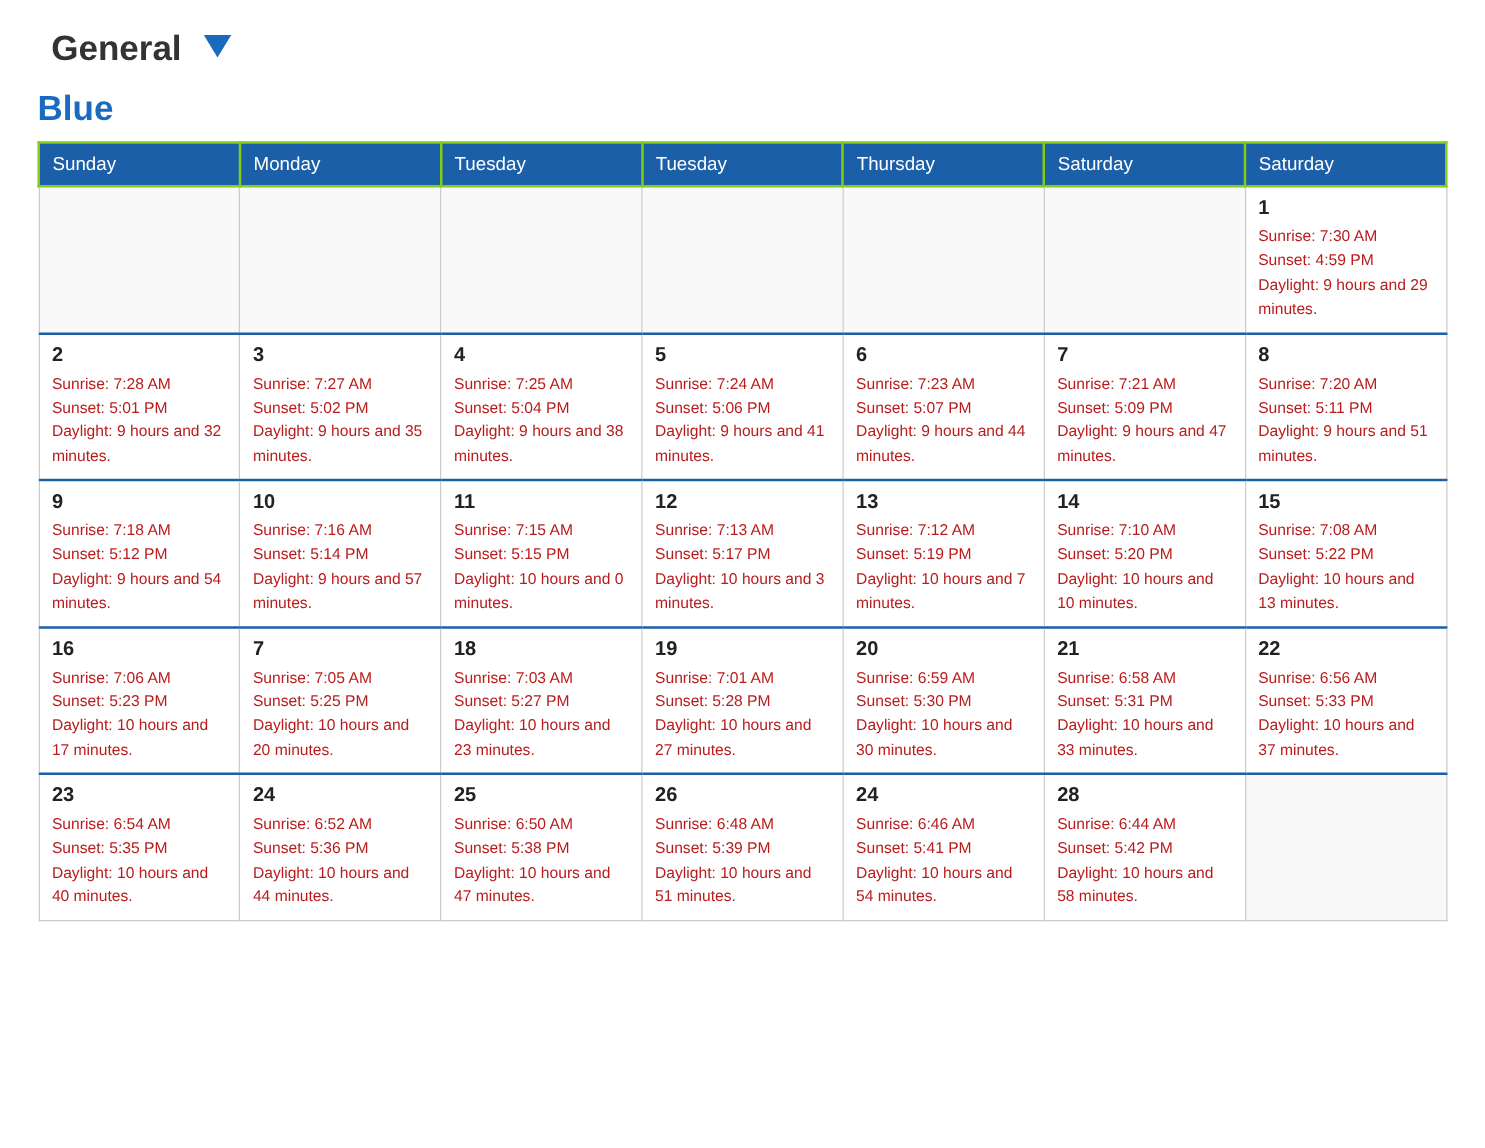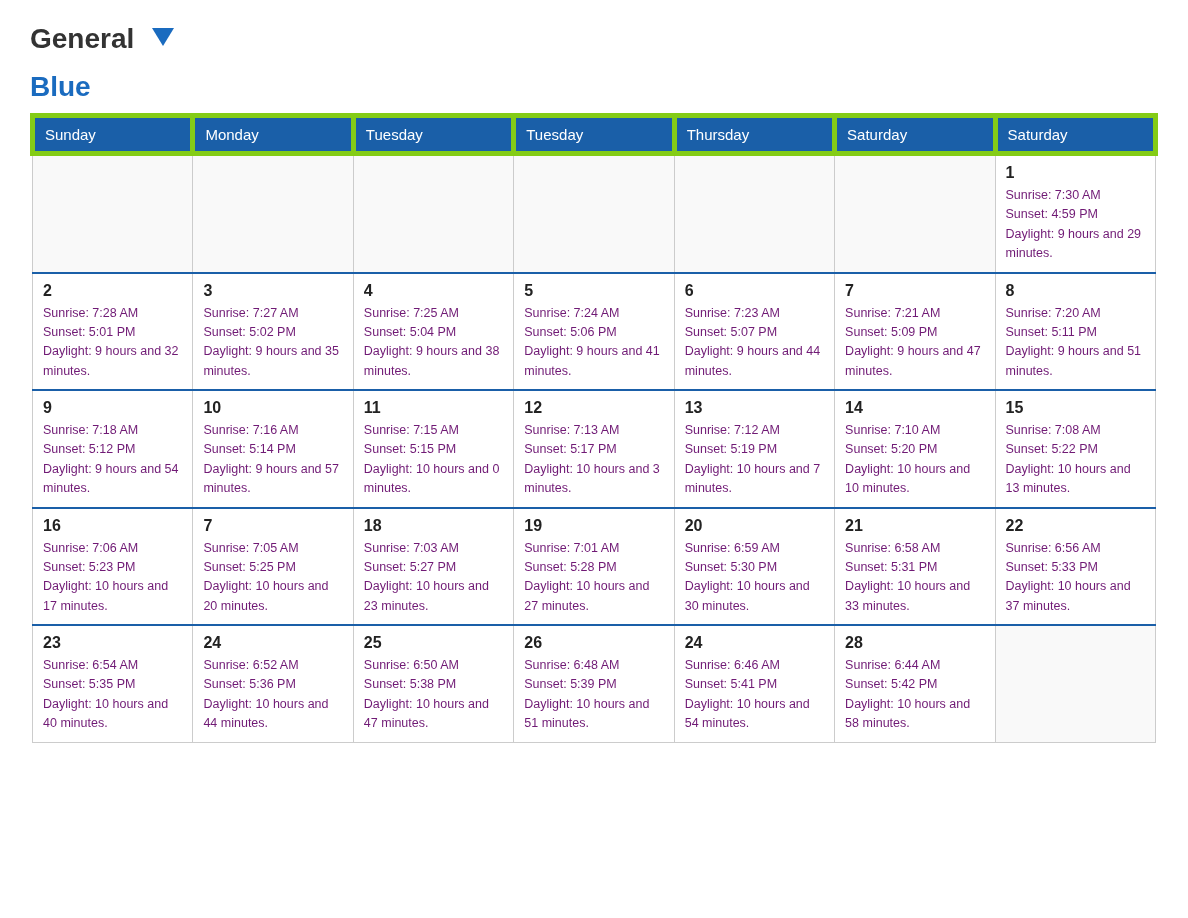--- a/index.html
+++ b/index.html
@@ -53,21 +53,21 @@
       border-collapse: collapse;
       margin-top: 10px;
     }
     .calendar th {
       background-color: #1a5fa8;
       color: #fff;
       font-size: 15px;
       font-weight: normal;
       padding: 8px 10px;
       text-align: left;
-      border: 5px solid #84cc16;
+      border: 2px solid #84cc16;
     }
     .calendar td {
       vertical-align: top;
       padding: 8px 10px;
       border: 1px solid #ccc;
       font-size: 12.5px;
       color: #333;
       width: 14.28%;
       height: 110px;
     }
@@ -76,33 +76,33 @@
     }
     .day-number {
       font-size: 16px;
       font-weight: bold;
       color: #222;
       display: block;
       margin-bottom: 4px;
     }
     .day-info {
       font-size: 12.5px;
-      color: #701a75;
+      color: #b91c1c;
       line-height: 1.55;
     }
     .week-row td {
       border-top: 2px solid #1a5fa8;
     }
   </style>
 </head>
 <body>
 
 <div class="header">
   <div class="logo">
-    <div style="display:flex;align-items:center;gap:16px;">
+    <div style="display:flex;align-items:center;gap:16px;margin-left:11px;">
       <span class="logo-text">General</span>
       <span style="display:inline-block;position:relative;top:0px;margin-left:2px;">
         <svg width="22" height="18" viewBox="0 0 22 18">
           <polygon points="0,0 22,0 11,18" fill="#1a6bbf"></polygon>
         </svg>
       </span>
     </div>
     <div class="logo-blue">Blue</div>
   </div>
   <div class="title-area">

